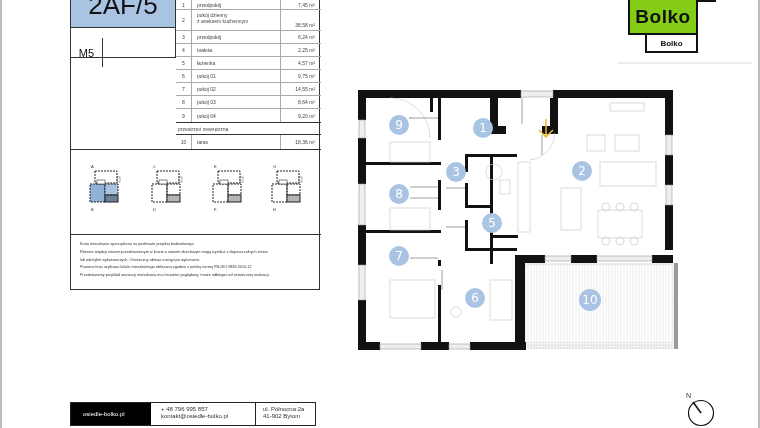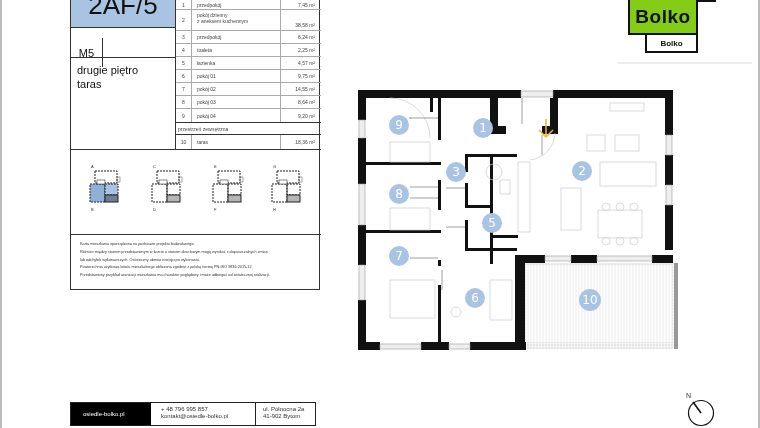--- a/index.html
+++ b/index.html
@@ -62,24 +62,20 @@
 
 <div class="edge-left"></div>
 <div class="edge-right"></div>
 
 <div class="panel">
   <div class="title-box">
     <span>2AF/5</span>
   </div>
   <div class="mbox">
     <div class="m-type">M5</div>
-  </div>
-  <div class="desc">
-    <div>drugie piętro</div>
-    <div>taras</div>
   </div>
 
   <div class="rooms">
     <div class="room-row" style="top:0;height:10px;">
       <div class="num">1</div>
       <div class="name">przedpokój</div>
       <div class="area-col"></div>
       <div class="area">7,45 m²</div>
     </div>
     <div class="room-row tall" style="top:10px;height:21px;">

